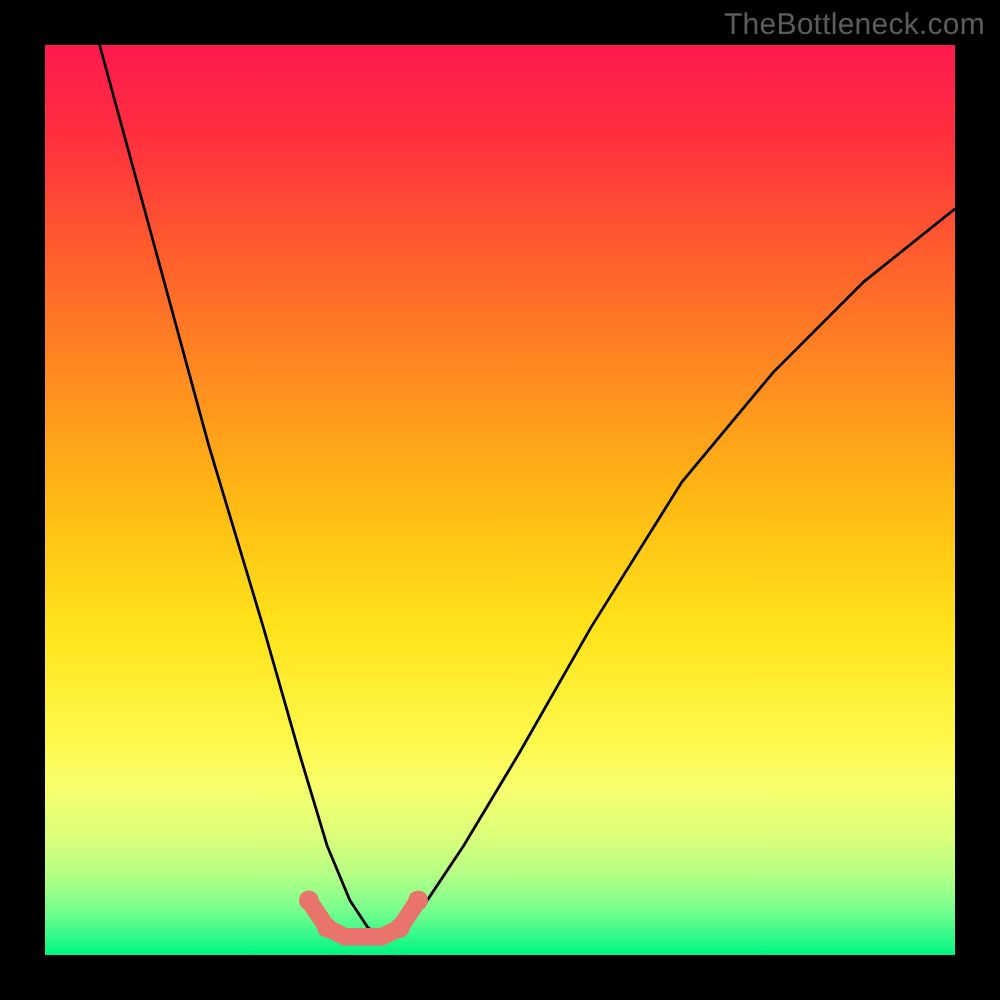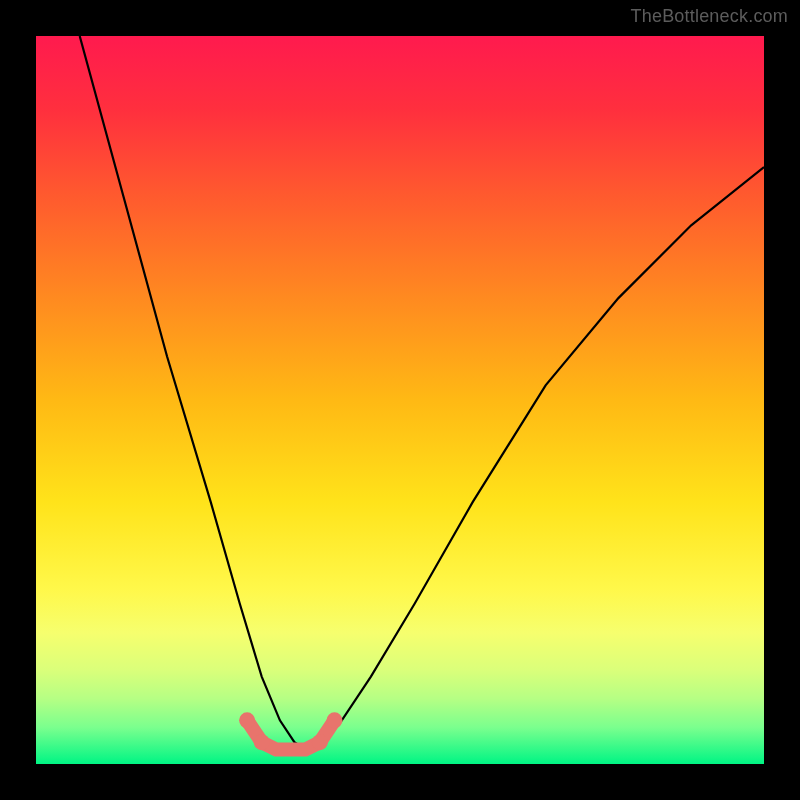--- a/index.html
+++ b/index.html
@@ -36,21 +36,21 @@
       #b6ff84 91%,
       #7aff8e 95%,
       #00f584 100%
     );
   }
   .watermark {
     position: absolute;
     top: 6px;
     right: 12px;
     font-family: Arial, Helvetica, sans-serif;
-    font-size: 18px;
+    font-size: 24px;
     letter-spacing: 0.2px;
     color: #5c5c5c;
     user-select: none;
   }
   svg.curve-layer {
     position: absolute;
     inset: 0;
     width: 100%;
     height: 100%;
   }

